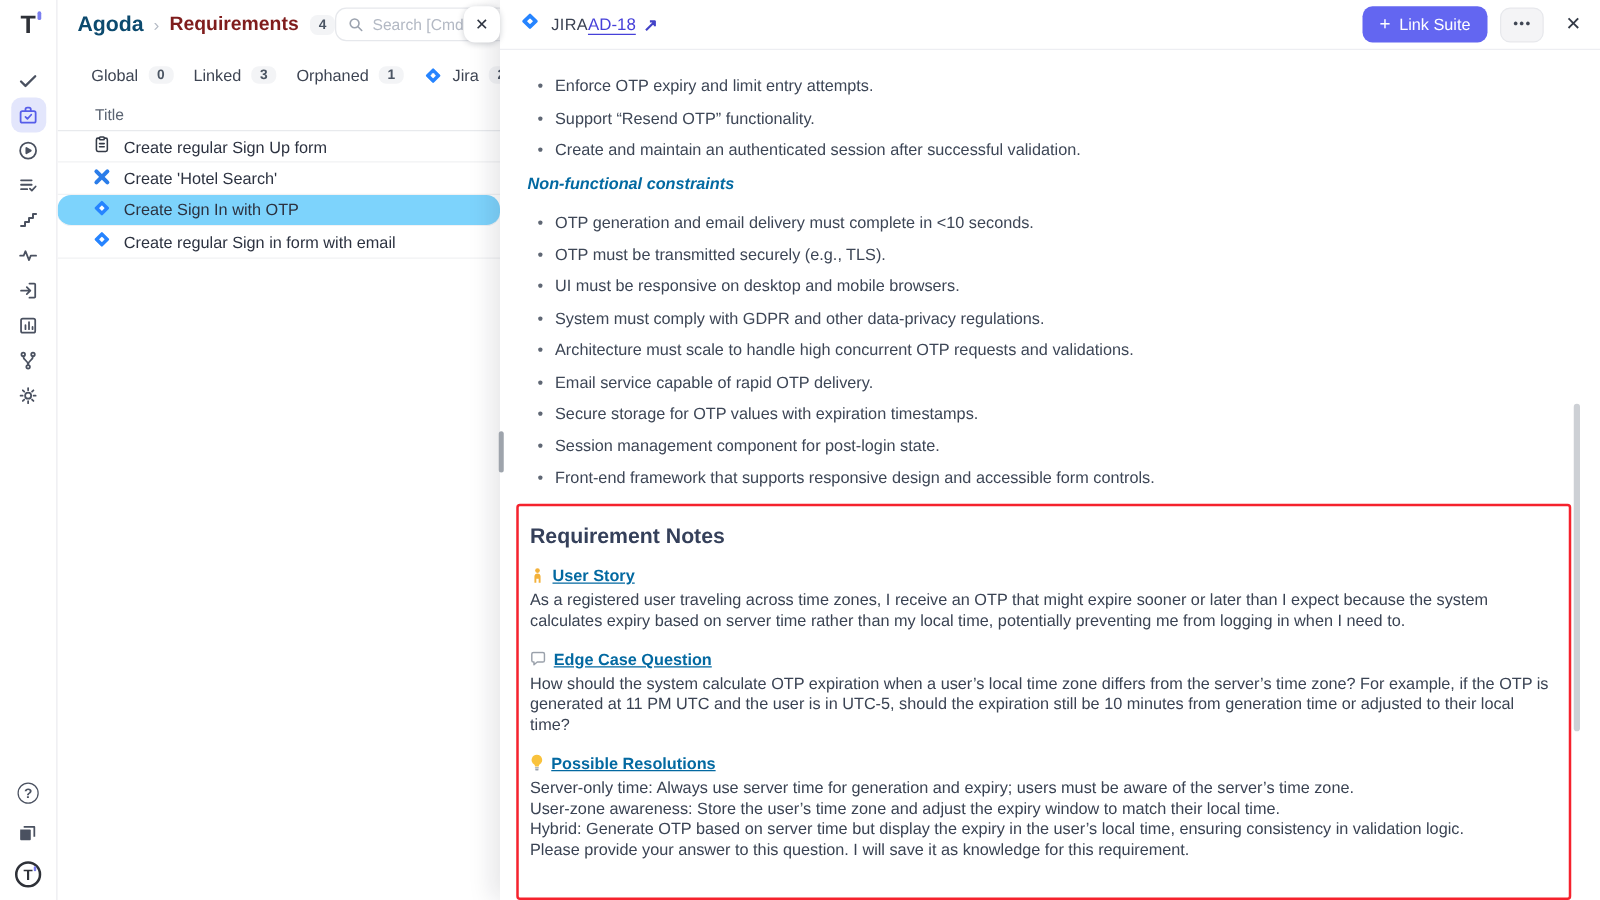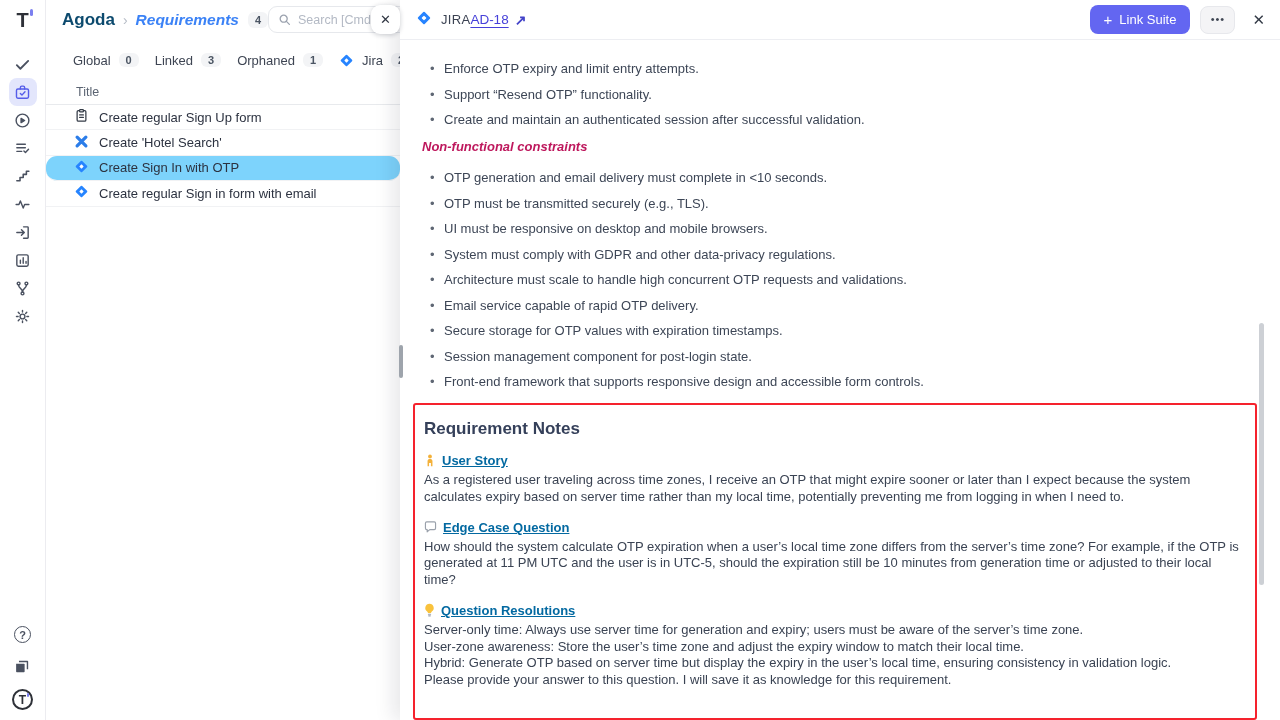--- a/index.html
+++ b/index.html
@@ -29,21 +29,21 @@
     display:flex; align-items:center; justify-content:center; font-weight:800; font-size:12px;
     color:#2e3138; position:relative; cursor:pointer; }
   .t-avatar .tick { position:absolute; right:2px; top:2px; width:2px; height:4px;
     background:#7b7ff0; border-radius:1px; }
 
   
   .left-pane { position:absolute; left:46px; top:0; width:354px; height:720px; background:#fff; }
   .topbar { position:relative; height:40px; display:flex; align-items:center; padding-left:16px; }
   .crumb-parent { color:#0c4a6e; font-size:17px; font-weight:600; cursor:pointer; }
   .crumb-sep { color:#b6bcc6; margin:0 8px; font-size:14px; }
-  .crumb-current { color:#3b82f6; font-size:15.5px; font-weight:700;font-style:italic; }
+  .crumb-current { color:#7f1d1d; font-size:15.5px; font-weight:700; }
   .count-pill { margin-left:9px; background:#f3f4f6; color:#4b5563; font-size:11px;
     font-weight:600; border-radius:6px; padding:2px 7px; }
   .search-box { position:absolute; left:222px; top:6px; width:165px; height:27px;
     border:1px solid #e6e8ec; border-radius:9px; display:flex; align-items:center;
     padding-left:9px; gap:7px; background:#fff; overflow:hidden; }
   .search-box input { border:none; outline:none; font-size:12.5px; color:#3c4452;
     width:120px; font-family:"Liberation Sans", sans-serif; }
   .search-box input::placeholder { color:#b3b9c4; }
   .float-x { position:absolute; left:325px; top:5px; width:29px; height:29px; background:#fff;
     border-radius:9px; box-shadow:0 1px 5px rgba(15,23,42,.22); display:flex; align-items:center;
@@ -84,21 +84,21 @@
     border:1px solid #e7e8ec; color:#3f4653; font-size:11px; letter-spacing:1px; cursor:pointer;
     display:flex; align-items:center; justify-content:center; padding-bottom:2px;
     font-family:"Liberation Sans", sans-serif; }
   .btn-close { margin-left:17px; background:none; border:none; font-size:15px; color:#333a46;
     cursor:pointer; line-height:1; font-family:"Liberation Sans", sans-serif; }
 
   .ov-body { padding:20px 22px 0 22px; font-size:13px; color:#3d4656; }
   ul.bullets { list-style:none; }
   ul.bullets li { position:relative; padding-left:22px; margin-bottom:8.5px; line-height:17px; }
   ul.bullets li::before { content:"•"; position:absolute; left:8px; top:0; color:#5f6774; }
-  .section-h { font-size:13px; font-style:italic; font-weight:700; color:#be185d;
+  .section-h { font-size:13px; font-style:italic; font-weight:700; color:#0369a1;
     margin:11px 0 15px 0; }
 
   .notes-box { margin:13px 1px 0 -9px; border:2px solid #f5222d; border-radius:3px;
     padding:9px 14px 10px 9px; }
   .notes-title { font-size:17px; font-weight:700; color:#35405a; margin:5px 0 13px 0; }
   .note-label { display:flex; align-items:center; gap:6px; font-size:13px; font-weight:700;
     color:#0369a1; margin:14px 0 4px 0;text-decoration:underline; }
   .note-p { font-size:13px; color:#3a4353; line-height:16.8px; margin:0; }
   .note-line { font-size:13px; color:#3a4353; line-height:16.6px; }
   .note-p.last, .note-lines { margin-bottom:20px; }
@@ -356,21 +356,21 @@
           <span>Edge Case Question</span>
         </div>
         <p class="note-p">How should the system calculate OTP expiration when a user’s local time zone differs from the server’s time zone? For example, if the OTP is generated at 11 PM UTC and the user is in UTC-5, should the expiration still be 10 minutes from generation time or adjusted to their local time?</p>
 
         <div class="note-label">
           <svg width="11" height="14" viewBox="0 0 14 18">
               <path d="M7 1a5.4 5.4 0 00-3 9.9c.7.5 1 1.1 1 1.8V13h4v-.3c0-.7.3-1.3 1-1.8A5.4 5.4 0 007 1z" fill="#f9c23c"></path>
               <rect x="4.9" y="13.8" width="4.2" height="1.4" rx="0.7" fill="#9aa1ab"></rect>
               <rect x="5.2" y="15.8" width="3.6" height="1.4" rx="0.7" fill="#9aa1ab"></rect>
             </svg>
-          <span>Question Resolutions</span>
+          <span>Possible Resolutions</span>
         </div>
         <div class="note-lines">
           <div class="note-line">Server-only time: Always use server time for generation and expiry; users must be aware of the server’s time zone.</div>
           <div class="note-line">User-zone awareness: Store the user’s time zone and adjust the expiry window to match their local time.</div>
           <div class="note-line">Hybrid: Generate OTP based on server time but display the expiry in the user’s local time, ensuring consistency in validation logic.</div>
           <div class="note-line">Please provide your answer to this question. I will save it as knowledge for this requirement.</div>
         </div>
       </div>
     </div>
 

